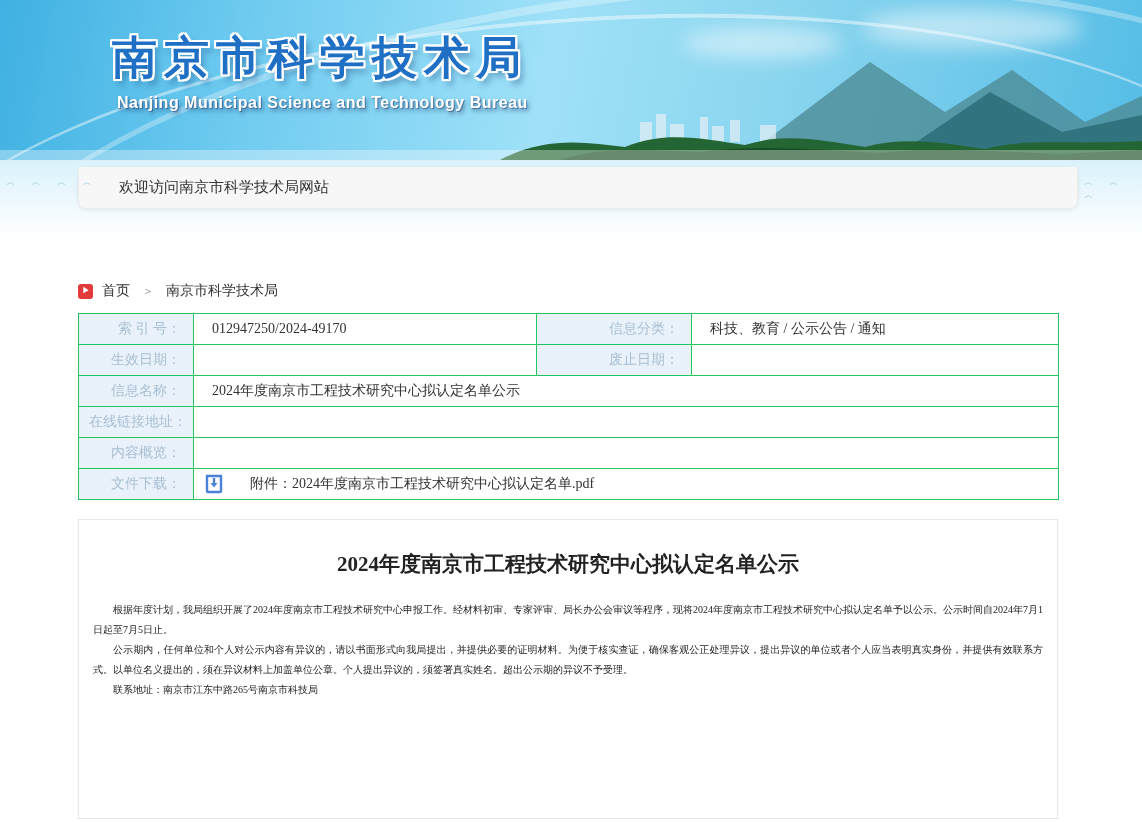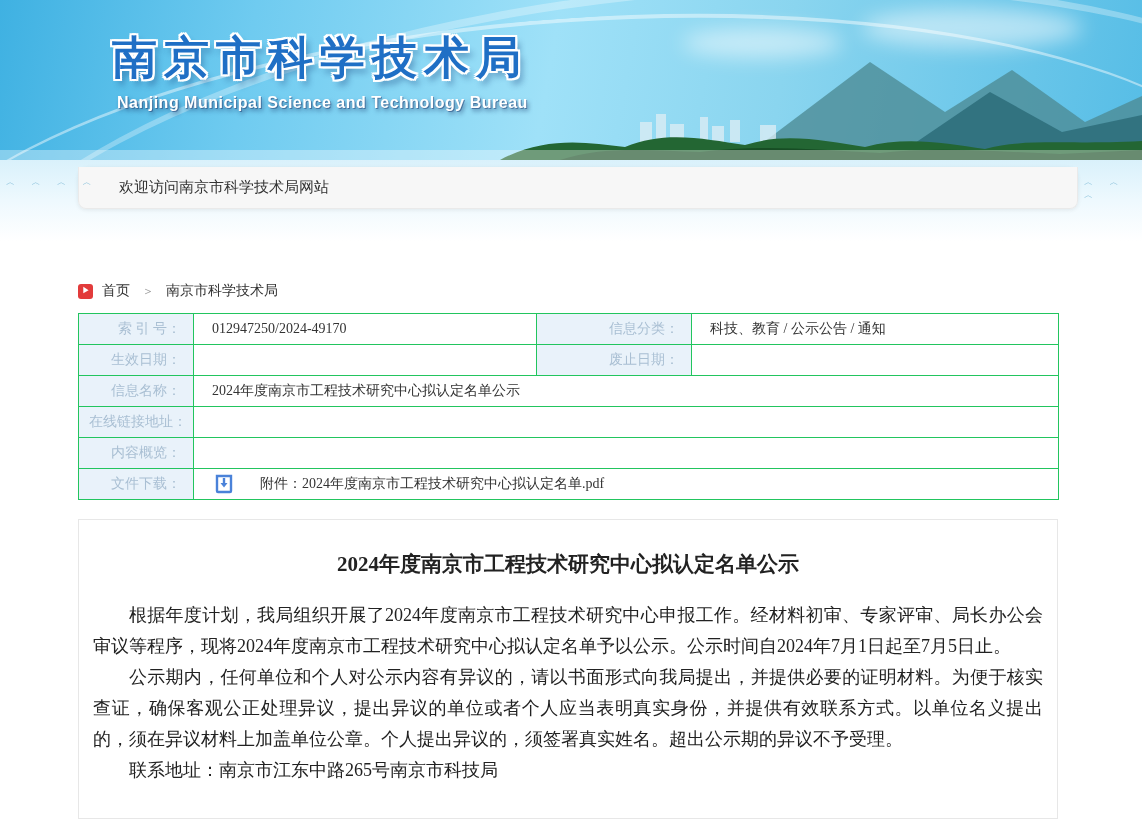--- a/index.html
+++ b/index.html
@@ -76,21 +76,21 @@
   .attach-cell { display:flex; align-items:center; }
   .dl-icon { margin-left:8px; display:inline-flex; cursor:pointer; }
   .attach-link { margin-left:26px; color:#333; cursor:pointer;
     font-family:"Liberation Serif","DejaVu Serif",serif; }
 
   
   .article { margin-top:19px; width:980px; border:1px solid #e7e7e7; background:#fff;
     padding:20px 14px 30px; min-height:300px; }
   .article-title { text-align:center; font-size:21px; font-weight:bold; color:#222;
     font-family:"Liberation Serif","DejaVu Serif",serif; margin:10px 0 22px; }
-  .article p { font-size:18px; line-height:31px; color:#222; text-indent:2em;
+  .article p { font-size:10px; line-height:20px; color:#222; text-indent:2em;
     text-align:justify; font-family:"Liberation Serif","DejaVu Serif",serif; }
 </style>
 </head>
 <body>
 
 <div class="site-header">
   <div class="swoosh s2"></div>
   <div class="swoosh s1"></div>
   <div class="cloud c1"></div>
   <div class="cloud c2"></div>
@@ -167,21 +167,21 @@
     <tr>
       <td class="lbl">在线链接地址：</td>
       <td class="val" colspan="3"></td>
     </tr>
     <tr>
       <td class="lbl">内容概览：</td>
       <td class="val" colspan="3"></td>
     </tr>
     <tr>
       <td class="lbl">文件下载：</td>
-      <td class="val" colspan="3" style="padding-left:12px;">
+      <td class="val" colspan="3" style="padding-left:2px;">
         <div class="attach-cell">
           <span class="dl-icon">
             <svg width="20" height="20" viewBox="0 0 20 20">
               <path d="M3 2 H17 V17 Q17 18 16 18 H4 Q3 18 3 17 Z" fill="none" stroke="#4a82d9" stroke-width="2.4"></path>
               <line x1="10" y1="4" x2="10" y2="11" stroke="#4a82d9" stroke-width="2.4"></line>
               <path d="M6.5 9 L10 13.5 L13.5 9 Z" fill="#4a82d9"></path>
             </svg>
           </span>
           <span class="attach-link">附件：2024年度南京市工程技术研究中心拟认定名单.pdf</span>
         </div>

